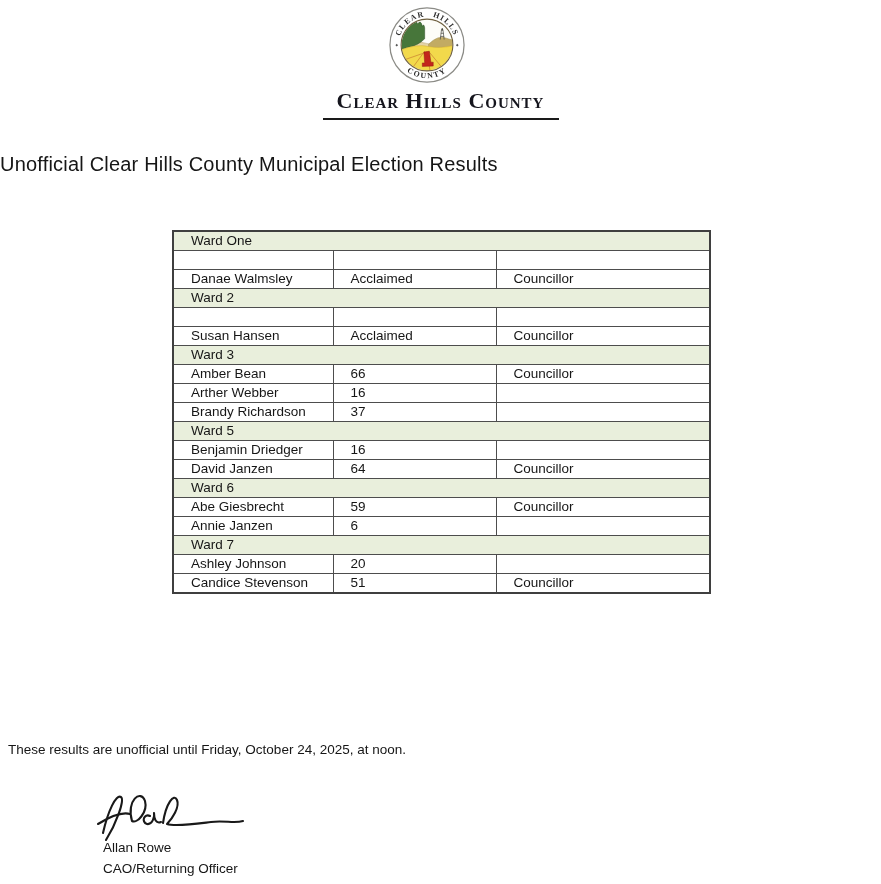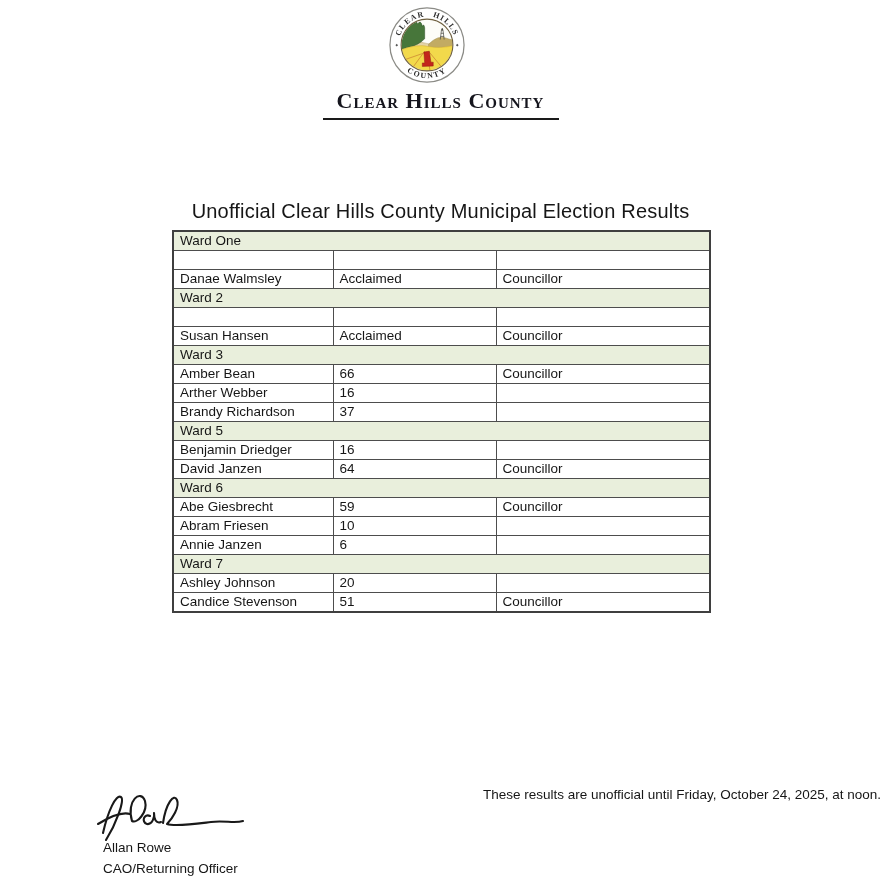--- a/index.html
+++ b/index.html
@@ -15,40 +15,40 @@
   .org-heading{
     top:88px;left:0;right:0;text-align:center;
     font-family:"Liberation Serif",serif;font-weight:bold;
     font-variant:small-caps;font-size:22px;letter-spacing:1px;color:#15151d;
   }
   .heading-underline{
     top:118px;left:calc(50% - 118px);width:236px;height:2px;background:#1a1a1a;
   }
   
   .doc-title{
-    top:153px;left:0;right:0;text-align:center;
-    font-size:20px;color:#161616;letter-spacing:0.2px;margin-top:47px;
+    top:153px;left:0;right:0;
+    font-size:20px;color:#161616;letter-spacing:0.2px;
   }
   
   .table-wrap{left:172px;top:230px;width:537px;}
   table.results{
     border-collapse:collapse;width:537px;table-layout:fixed;
     border:2px solid #3f3f3f;
   }
   table.results td{
     border:1px solid var(--border,#4d4d4d);
-    height:18px;padding:0 6px;font-size:13.5px;line-height:18px;
+    height:18px;padding:0 17px;font-size:13.5px;line-height:18px;
     white-space:nowrap;overflow:hidden;color:#161616;
   }
   tr.ward-row td{
     background:var(--ward-bg,#e9efdc);
   }
   
   .disclaimer{
-    top:742px;left:8px;right:0;text-align:right;font-size:13.5px;color:#161616;margin-top:45px;
+    top:742px;left:8px;right:0;text-align:left;font-size:13.5px;color:#161616;
   }
   
   .signature-svg{left:95px;top:786px;}
   .signatory-name{left:103px;top:840px;font-size:13.5px;color:#161616;}
   .signatory-title{left:103px;top:861px;font-size:13.5px;color:#161616;}
 </style>
 </head>
 <body>
 
 <svg class="abs seal" viewBox="0 0 100 100" aria-hidden="true">
@@ -155,25 +155,20 @@
         </tr>
         <tr class="ward-row">
           <td colspan="3">Ward 6</td>
         </tr>
         <tr>
           <td>Abe Giesbrecht</td>
           <td>59</td>
           <td>Councillor</td>
         </tr>
         <tr>
-          <td>Abram Friesen</td>
-          <td>10</td>
-          <td></td>
-        </tr>
-        <tr>
           <td>Annie Janzen</td>
           <td>6</td>
           <td></td>
         </tr>
         <tr class="ward-row">
           <td colspan="3">Ward 7</td>
         </tr>
         <tr>
           <td>Ashley Johnson</td>
           <td>20</td>

